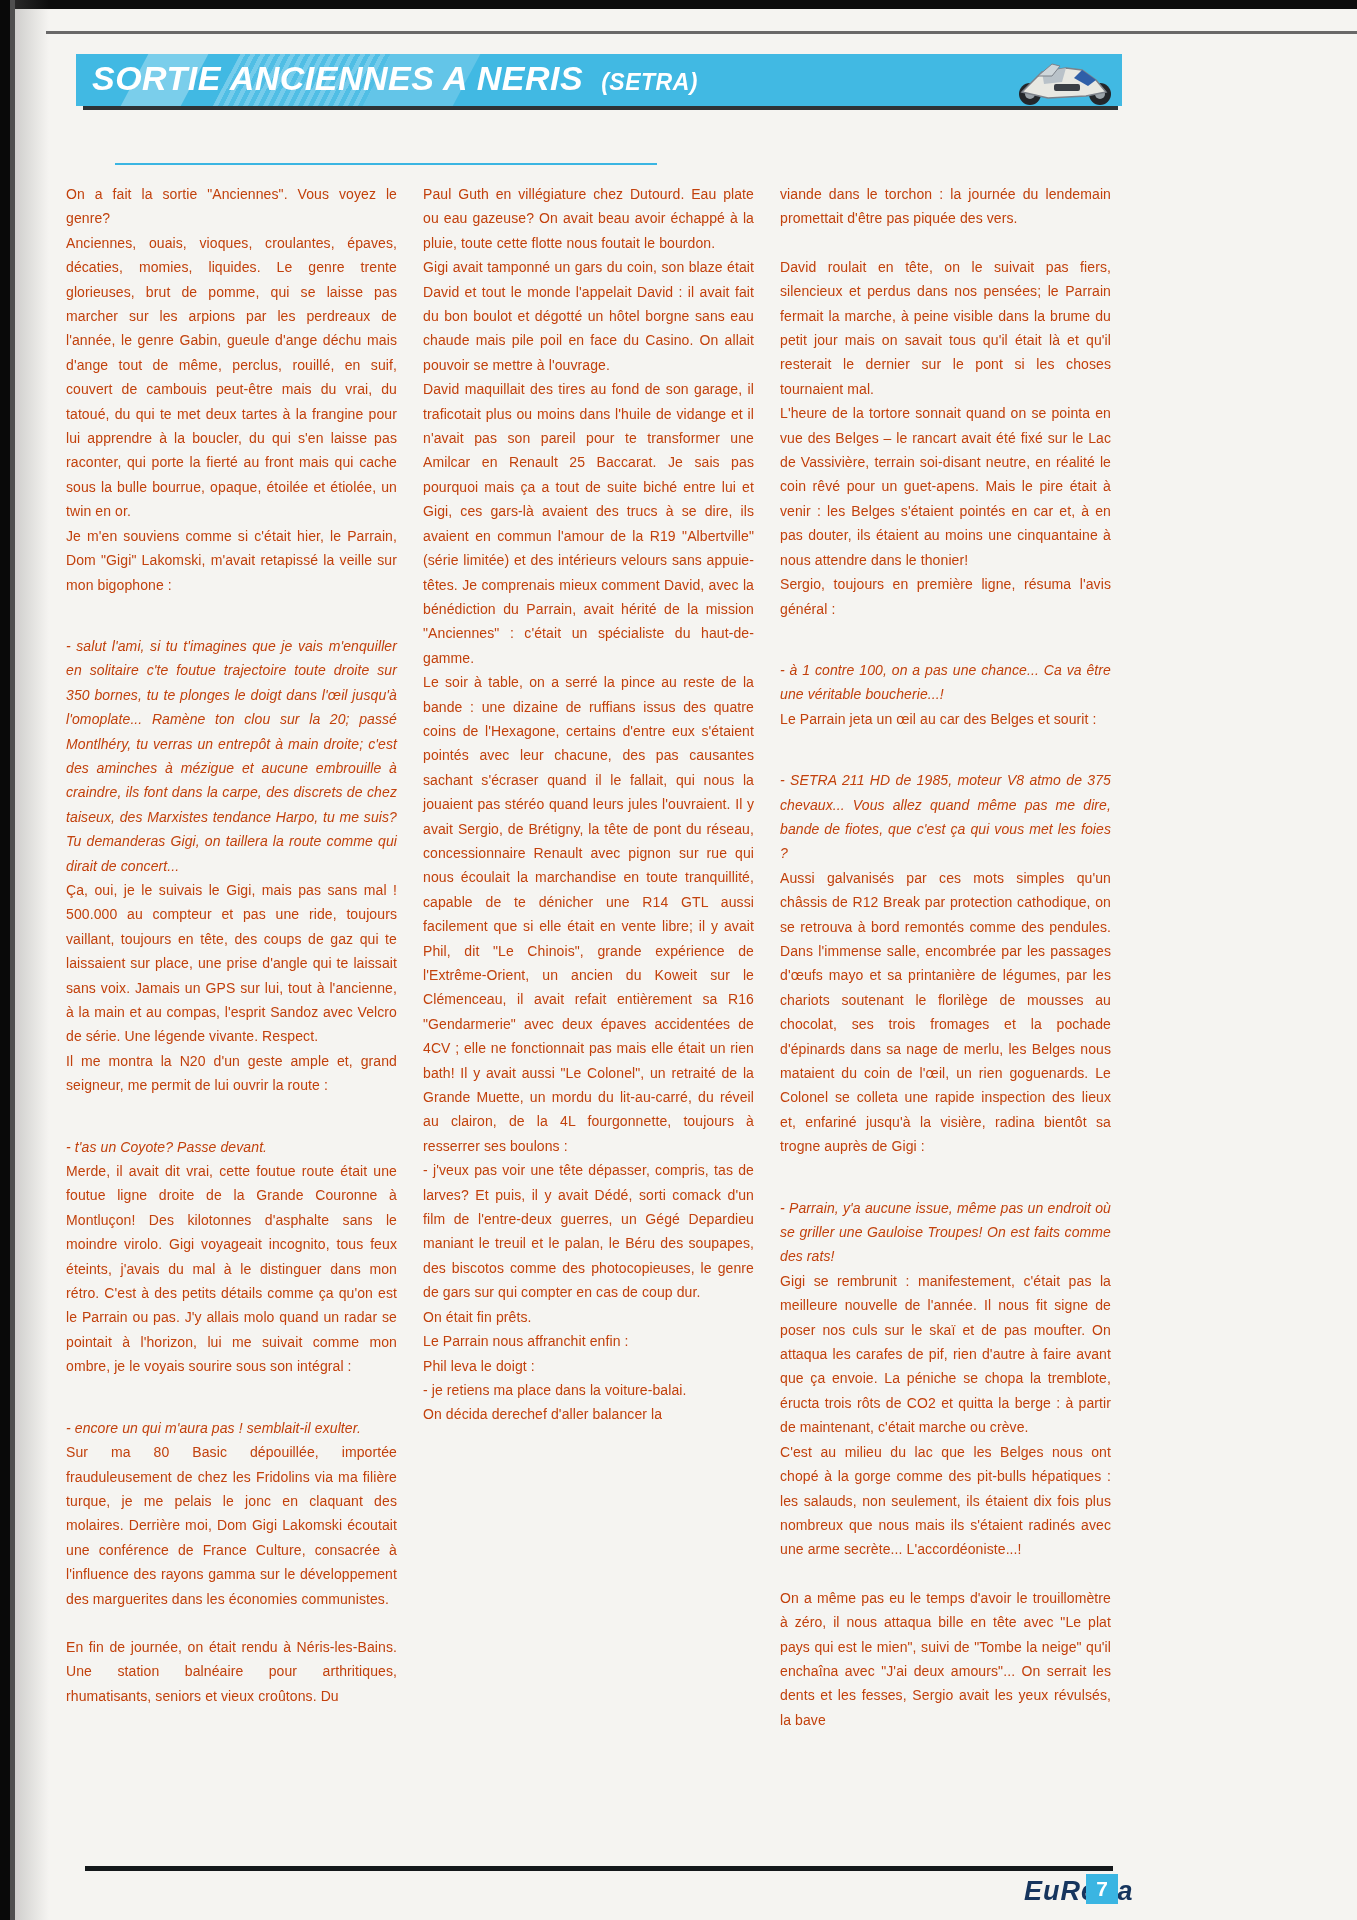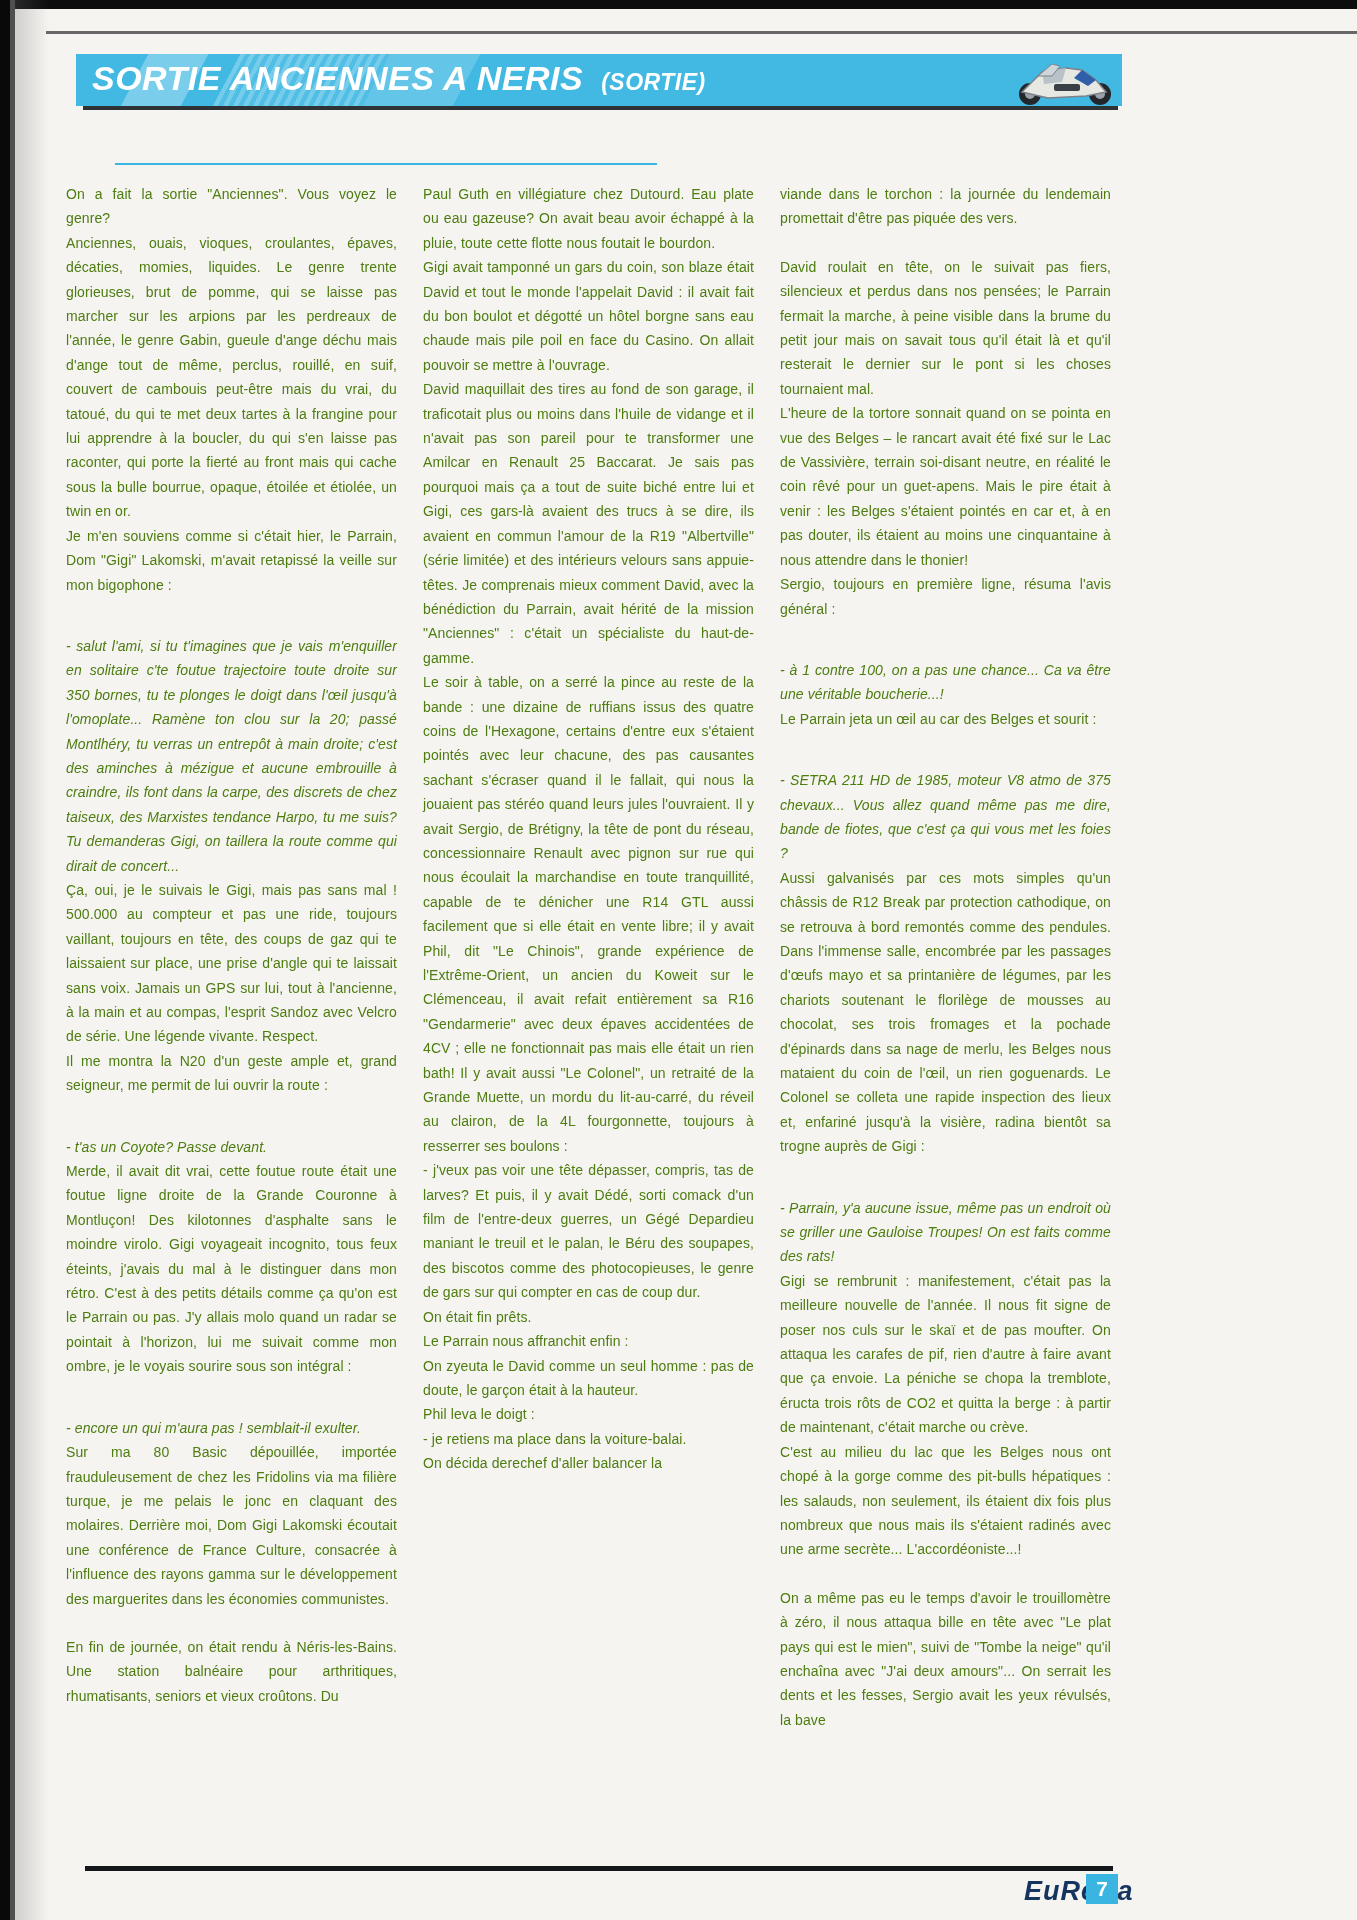--- a/index.html
+++ b/index.html
@@ -26,21 +26,21 @@
   .moto{position:absolute;right:2px;top:2px;width:112px;height:50px;}
   .banner-rule{position:absolute;left:83px;top:106px;width:1035px;height:4px;background:#2e3336;}
   
   .headline-row{position:absolute;left:84px;top:118px;height:40px;display:flex;align-items:center;}
   .bullet{width:15px;height:15px;background:#3ab5e2;flex:0 0 auto;margin-top:4px;}
   .headline-text{color:#3ab5e2;font-size:30px;margin-left:19px;white-space:nowrap;letter-spacing:.3px;}
   .headline-rule{position:absolute;left:115px;top:163px;width:542px;height:2px;background:#3ab5e2;}
   
   .cols{position:absolute;left:66px;top:182px;width:1046px;display:flex;gap:26px;}
   .col{width:331px;flex:0 0 auto;}
-  .col p{margin:0;font-size:14px;line-height:24.4px;color:#4d7c0f;text-align:justify;
+  .col p{margin:0;font-size:14px;line-height:24.4px;color:#c2410c;text-align:justify;
     hyphens:auto;-webkit-hyphens:auto;letter-spacing:.1px;}
   .col p.italic{font-style:italic;margin-top:37px;}
   .col p.gap{margin-top:24px;}
   
   .footer-rule{position:absolute;left:85px;top:1866px;width:1028px;height:5px;background:#14181b;}
   .brand{position:absolute;top:1876px;left:1024px;width:112px;text-align:left;
     font-style:italic;font-weight:bold;font-size:27px;color:#16355e;letter-spacing:1px;white-space:nowrap;}
   .page-badge{position:absolute;top:1874px;left:1086px;width:32px;height:30px;background:#3ab5e2;
     color:#ffffff;font-weight:bold;font-size:21px;display:flex;align-items:center;justify-content:center;}
 </style>
@@ -53,21 +53,21 @@
   <div class="trim-line"></div>
   <div class="edge-left"></div>
   <div class="edge-left-shade"></div>
 
   <div class="banner">
     <div class="deco d1"></div>
     <div class="deco d2"></div>
     <div class="deco d3"></div>
     <div class="banner-title">
       <span>SORTIE ANCIENNES A NERIS</span>
-      <span class="suffix">(SORTIE)</span>
+      <span class="suffix">(SETRA)</span>
     </div>
     <svg class="moto" viewBox="0 0 112 50">
       <circle cx="22" cy="38" r="11" fill="#23262a"></circle>
       <circle cx="22" cy="38" r="5" fill="#9aa2a8"></circle>
       <circle cx="92" cy="38" r="11" fill="#23262a"></circle>
       <circle cx="92" cy="38" r="5" fill="#9aa2a8"></circle>
       <path d="M14 36 L34 16 L58 12 L74 14 L88 24 L98 36 L78 40 L40 42 Z" fill="#e8e8e2" stroke="#7d828a" stroke-width="1.5"></path>
       <path d="M34 16 L58 12 L54 26 L36 28 Z" fill="#b9c2c9"></path>
       <path d="M74 14 L88 24 L80 30 L66 22 Z" fill="#2f5fa8"></path>
       <path d="M30 20 L44 8 L52 10 L44 20 Z" fill="#cfd6da" stroke="#7d828a" stroke-width="1"></path>
@@ -93,21 +93,20 @@
         <p class=" gap">En fin de journée, on était rendu à Néris-les-Bains. Une station balnéaire pour arthritiques, rhumatisants, seniors et vieux croûtons. Du</p>
       </div>
     <div class="col">
         <p class="">Paul Guth en villégiature chez Dutourd. Eau plate ou eau gazeuse? On avait beau avoir échappé à la pluie, toute cette flotte nous foutait le bourdon.</p>
         <p class="">Gigi avait tamponné un gars du coin, son blaze était David et tout le monde l'appelait David : il avait fait du bon boulot et dégotté un hôtel borgne sans eau chaude mais pile poil en face du Casino. On allait pouvoir se mettre à l'ouvrage.</p>
         <p class="">David maquillait des tires au fond de son garage, il traficotait plus ou moins dans l'huile de vidange et il n'avait pas son pareil pour te transformer une Amilcar en Renault 25 Baccarat. Je sais pas pourquoi mais ça a tout de suite biché entre lui et Gigi, ces gars-là avaient des trucs à se dire, ils avaient en commun l'amour de la R19 "Albertville" (série limitée) et des intérieurs velours sans appuie-têtes. Je comprenais mieux comment David, avec la bénédiction du Parrain, avait hérité de la mission "Anciennes" : c'était un spécialiste du haut-de-gamme.</p>
         <p class="">Le soir à table, on a serré la pince au reste de la bande : une dizaine de ruffians issus des quatre coins de l'Hexagone, certains d'entre eux s'étaient pointés avec leur chacune, des pas causantes sachant s'écraser quand il le fallait, qui nous la jouaient pas stéréo quand leurs jules l'ouvraient. Il y avait Sergio, de Brétigny, la tête de pont du réseau, concessionnaire Renault avec pignon sur rue qui nous écoulait la marchandise en toute tranquillité, capable de te dénicher une R14 GTL aussi facilement que si elle était en vente libre; il y avait Phil, dit "Le Chinois", grande expérience de l'Extrême-Orient, un ancien du Koweit sur le Clémenceau, il avait refait entièrement sa R16 "Gendarmerie" avec deux épaves accidentées de 4CV ; elle ne fonctionnait pas mais elle était un rien bath! Il y avait aussi "Le Colonel", un retraité de la Grande Muette, un mordu du lit-au-carré, du réveil au clairon, de la 4L fourgonnette, toujours à resserrer ses boulons :</p>
         <p class="">- j'veux pas voir une tête dépasser, compris, tas de larves? Et puis, il y avait Dédé, sorti comack d'un film de l'entre-deux guerres, un Gégé Depardieu maniant le treuil et le palan, le Béru des soupapes, des biscotos comme des photocopieuses, le genre de gars sur qui compter en cas de coup dur.</p>
         <p class="">On était fin prêts.</p>
         <p class="">Le Parrain nous affranchit enfin :</p>
-        <p class="">On zyeuta le David comme un seul homme : pas de doute, le garçon était à la hauteur.</p>
         <p class="">Phil leva le doigt :</p>
         <p class="">- je retiens ma place dans la voiture-balai.</p>
         <p class="">On décida derechef d'aller balancer la</p>
       </div>
     <div class="col">
         <p class="">viande dans le torchon : la journée du lendemain promettait d'être pas piquée des vers.</p>
         <p class=" gap">David roulait en tête, on le suivait pas fiers, silencieux et perdus dans nos pensées; le Parrain fermait la marche, à peine visible dans la brume du petit jour mais on savait tous qu'il était là et qu'il resterait le dernier sur le pont si les choses tournaient mal.</p>
         <p class="">L'heure de la tortore sonnait quand on se pointa en vue des Belges – le rancart avait été fixé sur le Lac de Vassivière, terrain soi-disant neutre, en réalité le coin rêvé pour un guet-apens. Mais le pire était à venir : les Belges s'étaient pointés en car et, à en pas douter, ils étaient au moins une cinquantaine à nous attendre dans le thonier!</p>
         <p class="">Sergio, toujours en première ligne, résuma l'avis général  :</p>
         <p class="italic">- à 1 contre 100, on a pas une chance... Ca va être une véritable boucherie...!</p>

